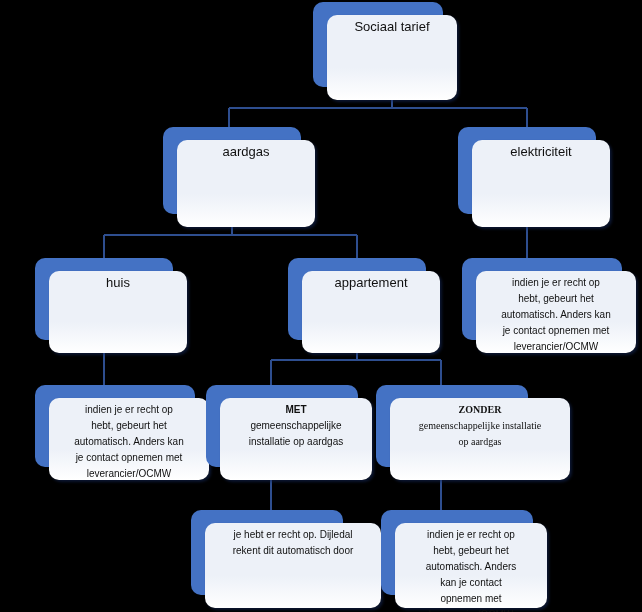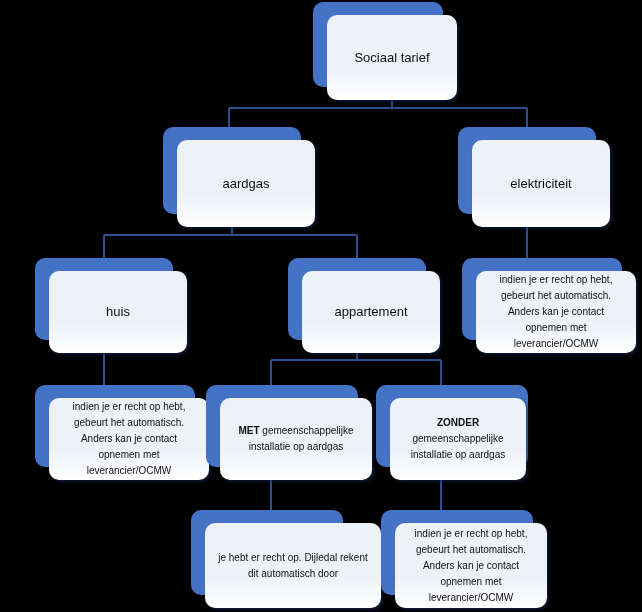--- a/index.html
+++ b/index.html
@@ -39,24 +39,24 @@
     border-radius: 10px;
     background: #4472C4;
   }
   .node-front {
     position: absolute;
     border-radius: 10px;
     background: #EDF1F8;
     background: linear-gradient(180deg, #EDF1F8 0%, #EDF1F8 62%, #FFFFFF 100%);
     box-shadow: 2px 2px 3px rgba(20,40,90,0.55);
     display: flex;
-    align-items: center;
+    align-items: flex-start;
     justify-content: center;
     box-sizing: border-box;
-    padding: 4px 12px;
+    padding: 4px 24px;
   }
   .node-label {
     color: #101010;
     font-size: 10px;
     line-height: 16px;
     text-align: center;
     width: 100%;
     white-space: pre-line;
   }
   .node-label b {
@@ -149,21 +149,21 @@
 
   <div class="node" style="left:206px; top:385px; width:152px; height:95px;">
     <div class="node-back" style="width:152px; height:82px;"></div>
     <div class="node-front" style="left:14px; top:13px; width:152px; height:82px;">
       <span class="node-label"><b>MET</b><span> gemeenschappelijke installatie op aardgas</span></span>
     </div>
   </div>
 
   <div class="node" style="left:376px; top:385px; width:166px; height:95px;">
     <div class="node-back" style="width:152px; height:82px;"></div>
-    <div class="node-front" style="left:14px; top:13px; width:136px; height:82px;">
+    <div class="node-front" style="left:14px; top:13px; width:180px; height:82px;font-family:Liberation Serif, serif;">
       <span class="node-label"><b>ZONDER</b><br><span>gemeenschappelijke installatie op aardgas</span></span>
     </div>
   </div>
 
   <div class="node" style="left:191px; top:510px; width:166px; height:98px;">
     <div class="node-back" style="width:152px; height:85px;"></div>
     <div class="node-front" style="left:14px; top:13px; width:176px; height:85px;">
       <span class="node-label">je hebt er recht op. Dijledal rekent dit automatisch door</span>
     </div>
   </div>

